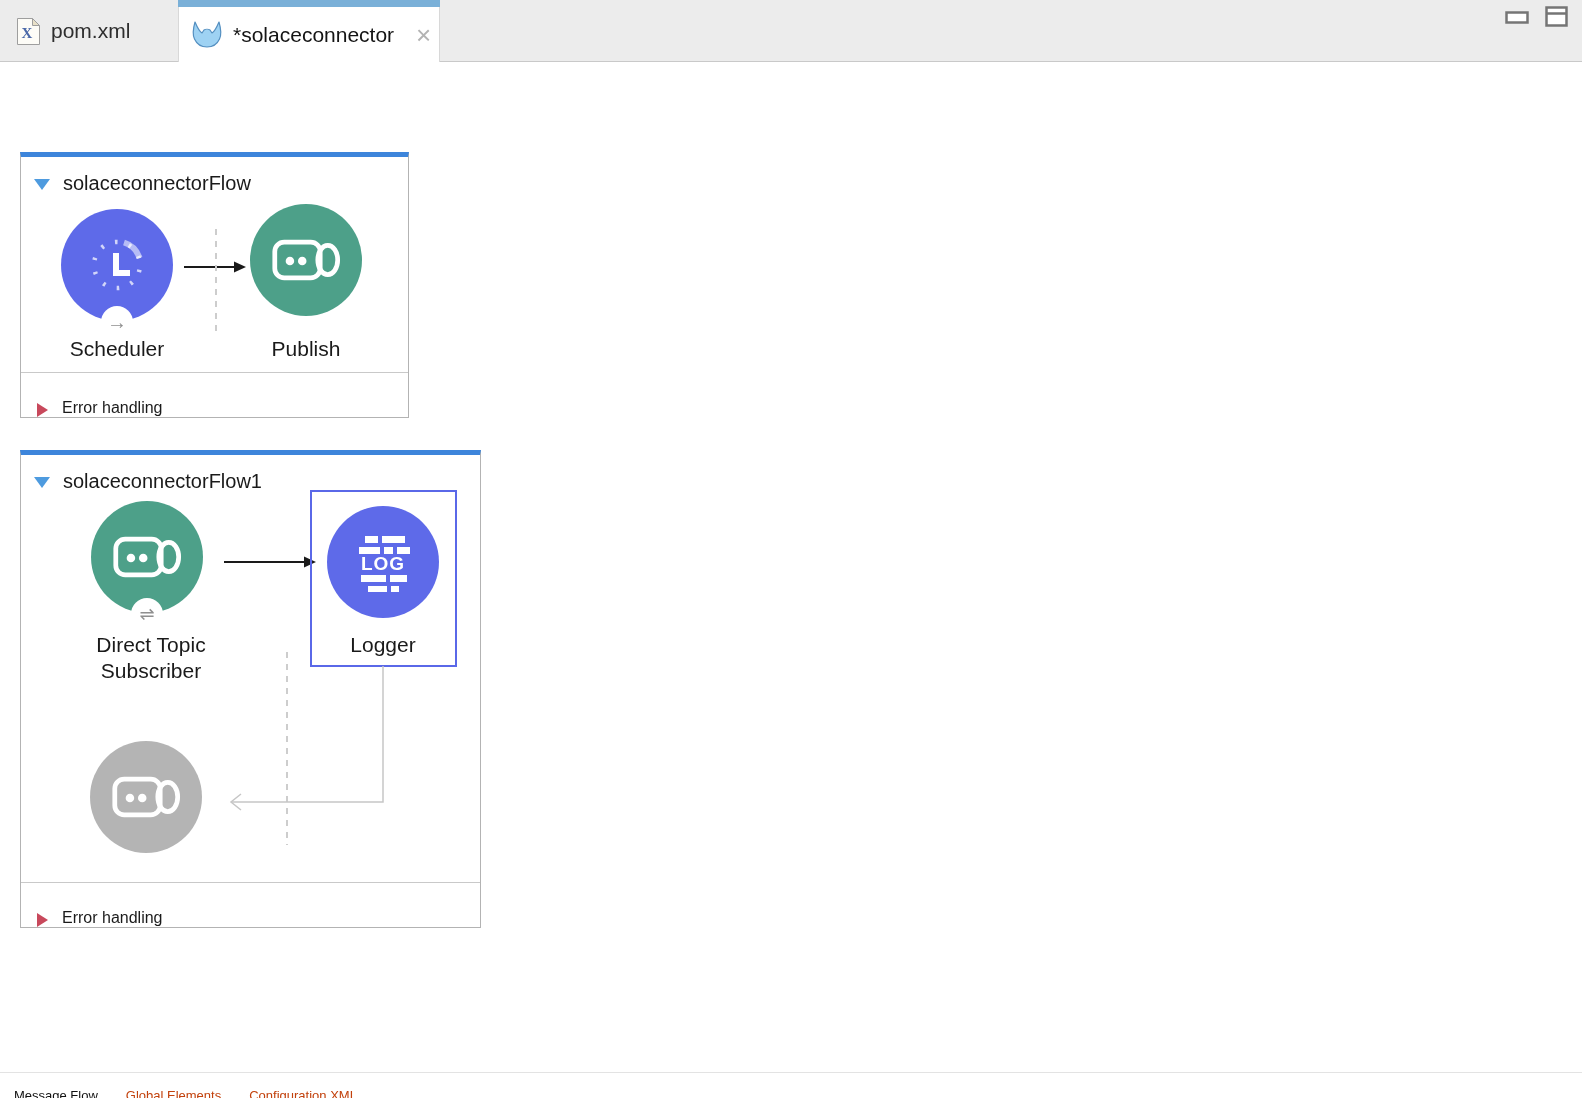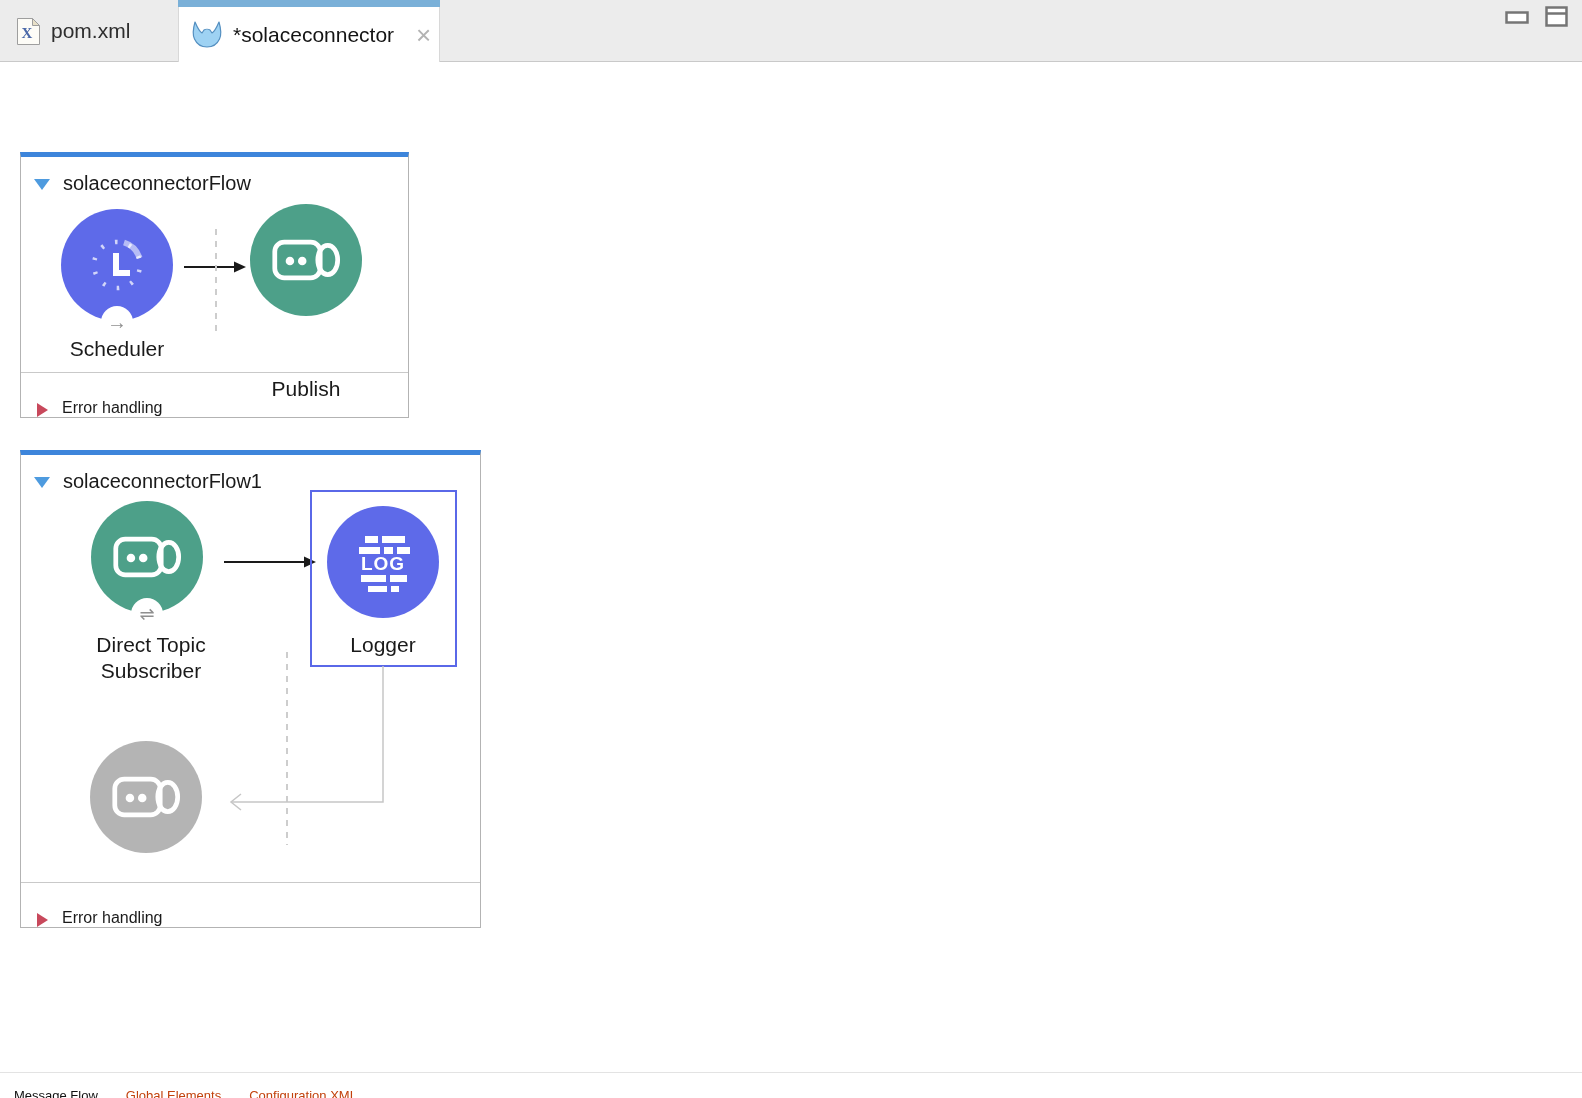--- a/index.html
+++ b/index.html
@@ -123,21 +123,21 @@
   </svg>
 
   <div class="node green" style="left:250px;top:204px;">
     <svg width="70" height="52" viewBox="-37 -26 74 52">
       <rect x="-33" y="-19" width="48" height="38" rx="10" fill="none" stroke="#ffffff" stroke-width="5"></rect>
       <circle cx="-17" cy="1" r="4.5" fill="#ffffff"></circle>
       <circle cx="-4" cy="1" r="4.5" fill="#ffffff"></circle>
       <ellipse cx="23" cy="0" rx="10.5" ry="15.5" fill="none" stroke="#ffffff" stroke-width="5"></ellipse>
     </svg>
   </div>
-  <div class="nlabel" style="left:226px;top:336px;width:160px;margin-top:40px;">Publish</div>
+  <div class="nlabel" style="left:226px;top:336px;width:160px;">Publish</div>
 
   <div class="flow flow2">
     <div class="flow-header">
       <div class="tri-down"></div>
       <span>solaceconnectorFlow1</span>
     </div>
     <div class="error-row">
       <div class="tri-right"></div>
       <span>Error handling</span>
     </div>

